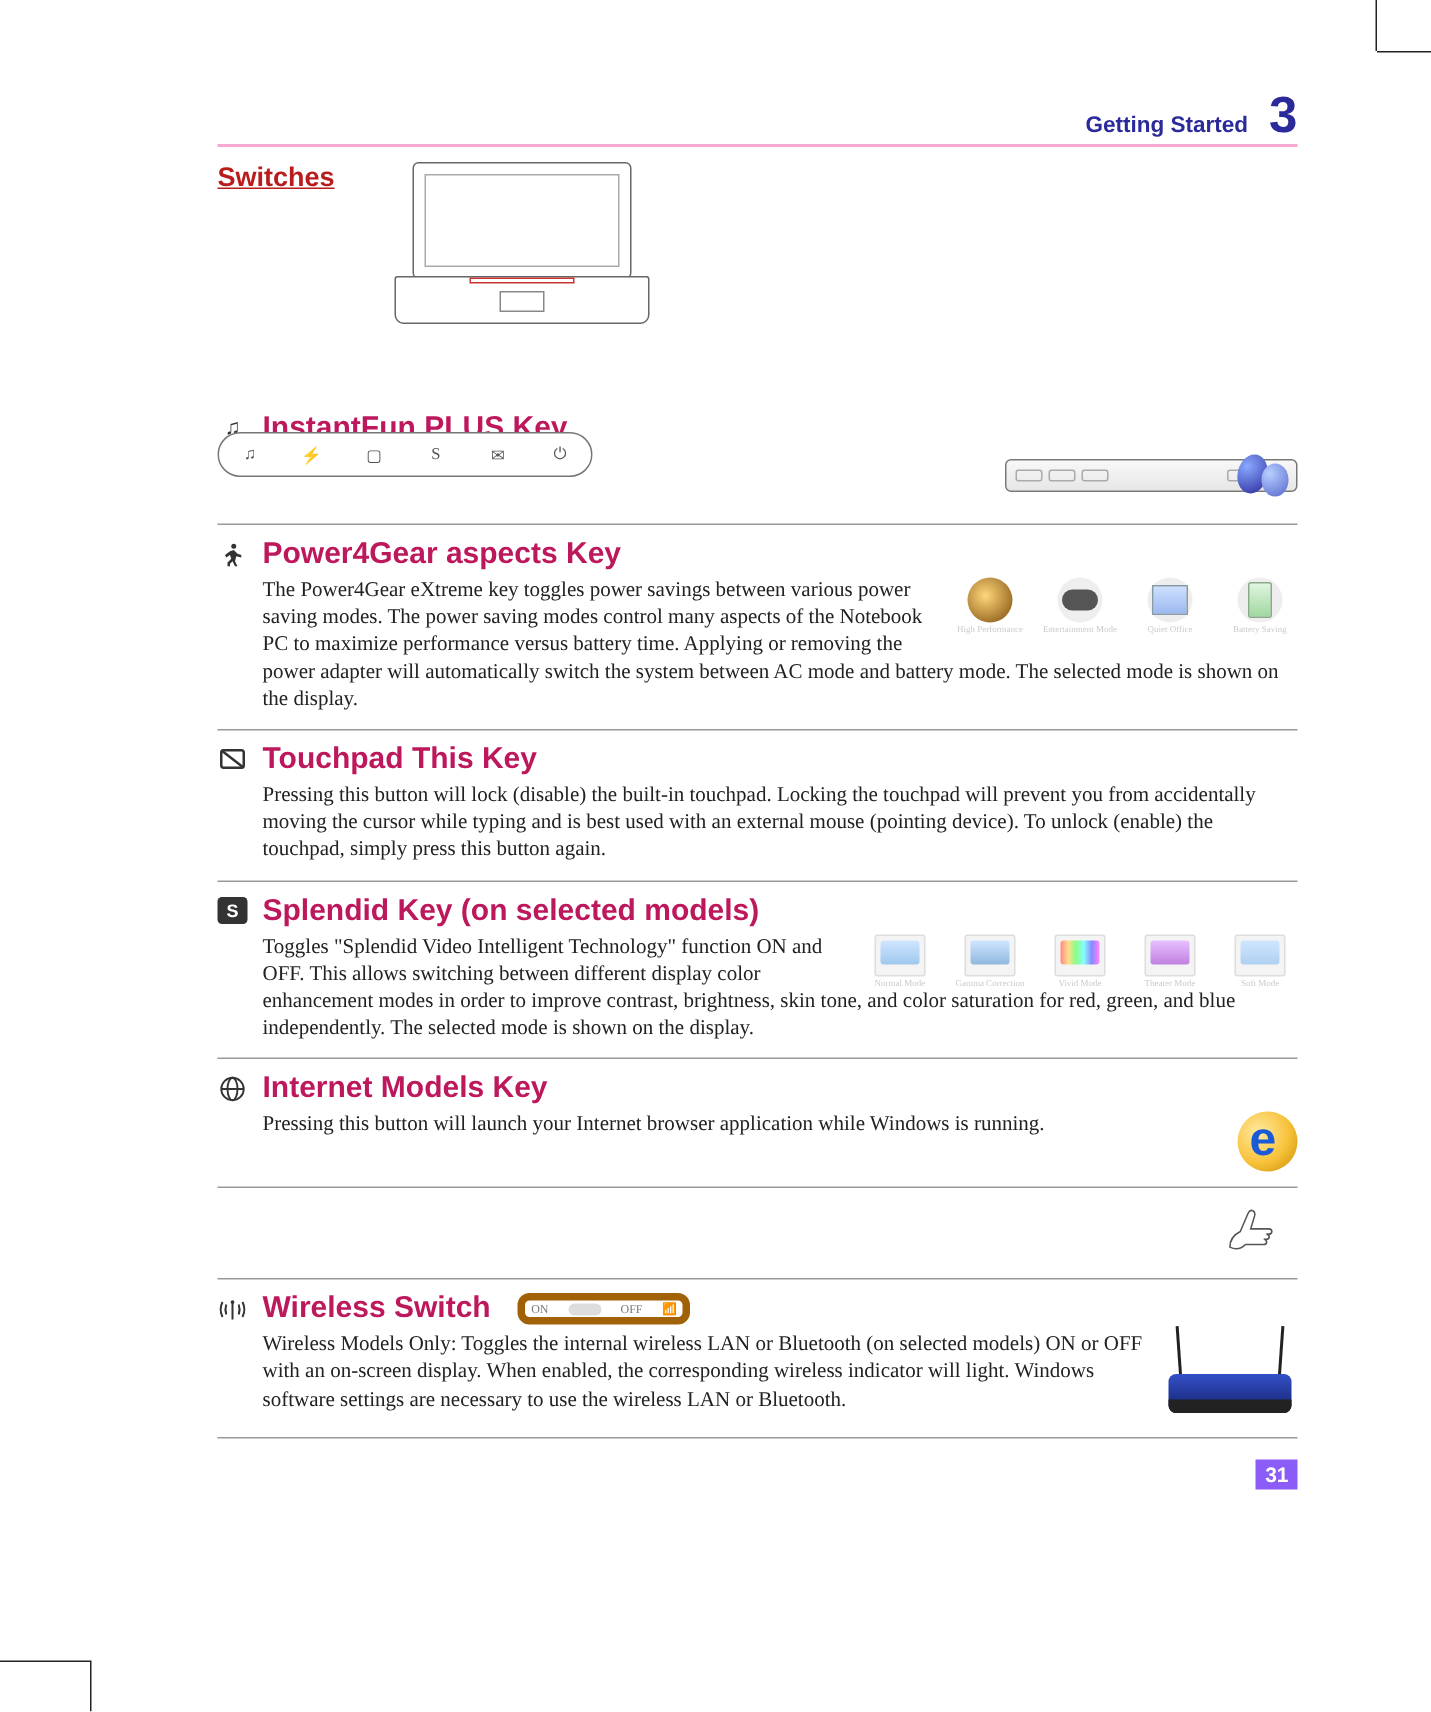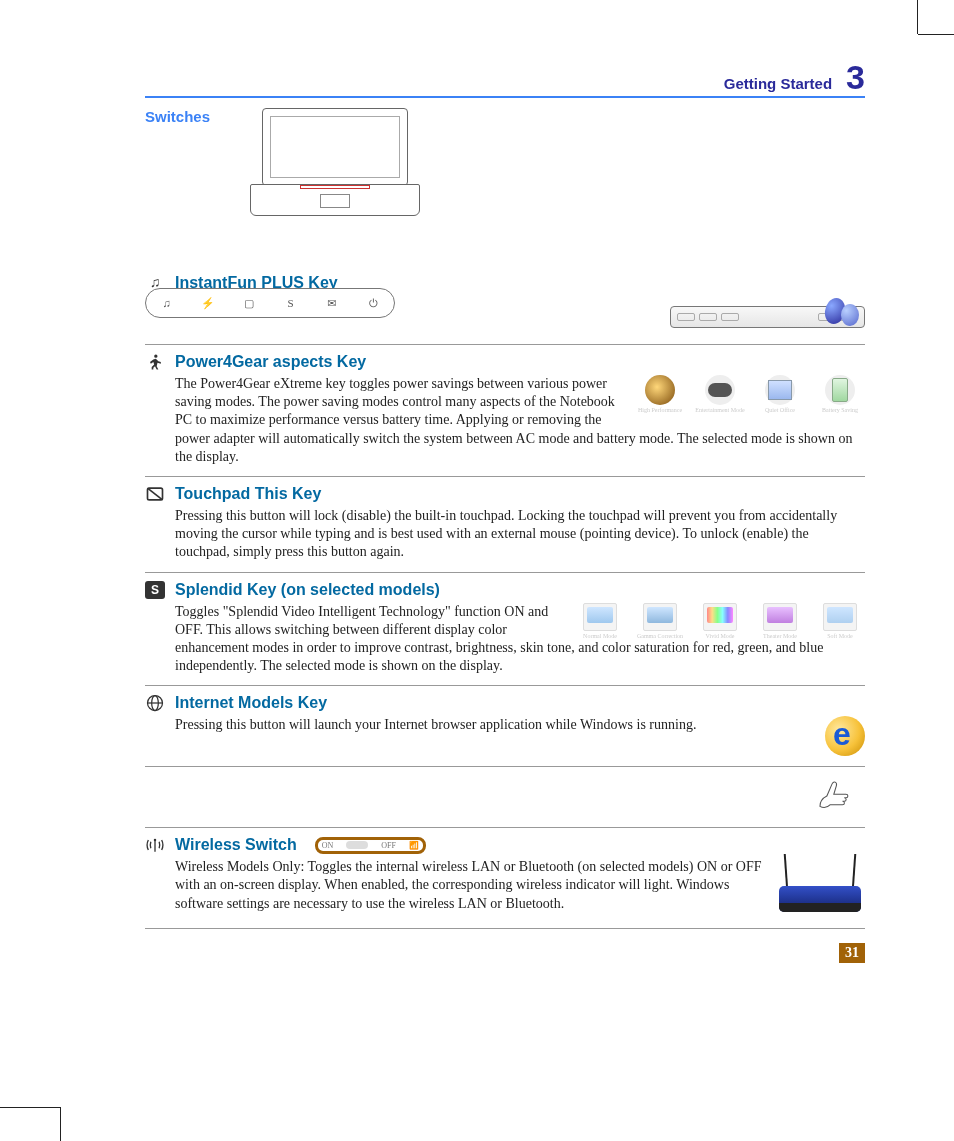--- a/index.html
+++ b/index.html
@@ -13,21 +13,21 @@
   .page {
     position: absolute;
     left: 145px;
     top: 60px;
     width: 720px;
   }
   .page-header {
     display: flex;
     justify-content: flex-end;
     align-items: baseline;
-    border-bottom: 2px solid #3b82f6;
+    border-bottom: 2px solid #f9a8d4;
     padding-bottom: 2px;
     margin-bottom: 10px;
   }
   .gs-label {
     font-family: Arial, Helvetica, sans-serif;
     font-weight: bold;
     font-size: 15px;
     color: #2a2a9a;
     margin-right: 14px;
   }
@@ -47,23 +47,24 @@
   }
   .subhead-row {
     display: flex;
     align-items: flex-start;
     gap: 40px;
     margin-bottom: 30px;
   }
   .switches-label {
     font-family: Arial, Helvetica, sans-serif;
     font-weight: bold;
-    font-size: 15px;
-    color: #3b82f6;
+    font-size: 18px;
+    color: #b91c1c;
     flex: 0 0 auto;
+    text-decoration: underline;
   }
   .diagram-row {
     display: flex;
     align-items: flex-end;
     gap: 18px;
     flex: 1;
   }
   .diagram-box {
     border: 1px solid #777;
     border-radius: 6px;
@@ -153,22 +154,22 @@
     height: 18px;
     display: flex;
     align-items: center;
     justify-content: center;
     font-size: 14px;
     color: #333;
   }
   .section-title {
     font-family: Arial, Helvetica, sans-serif;
     font-weight: bold;
-    font-size: 16px;
-    color: #0369a1;
+    font-size: 20px;
+    color: #be185d;
     text-align: center;
   }
   .section-body {
     font-size: 14px;
     color: #222;
     line-height: 1.3;
     padding-left: 30px;
     position: relative;
   }
   .float-right {
@@ -263,21 +264,21 @@
   }
   .hand-icon svg { width: 100%; height: 100%; }
 
   .wireless-inline {
     display: inline-flex;
     align-items: center;
     gap: 13px;
     margin-left: 8px;
     font-size: 8px;
     color: #777;
-    border: 3px solid #a16207;
+    border: 5px solid #a16207;
     border-radius: 8px;
     padding: 1px 4px;
     vertical-align: middle;
   }
   .wireless-inline .sw { width: 22px; height: 8px; background: #ddd; border-radius: 4px; }
 
   .router-img {
     width: 90px; height: 60px;
     position: relative;
   }
@@ -291,23 +292,23 @@
   }
   .router-img .body::after {
     content: ""; position: absolute; left: 0; bottom: 0; width: 100%; height: 9px;
     background: #222; border-radius: 0 0 5px 5px;
   }
 
   .page-num-bar {
     position: absolute;
     right: 0;
     bottom: -34px;
-    background: #a16207;
+    background: #8b5cf6;
     color: #fff;
-    font-family: Liberation Serif, serif;
+    font-family: Liberation Sans, sans-serif;
     font-weight: bold;
     font-size: 14px;
     padding: 2px 6px;
   }
 
   .crop-top {
     position: absolute;
     top: 0; right: 36px;
     width: 1px; height: 34px;
     background: #222;

